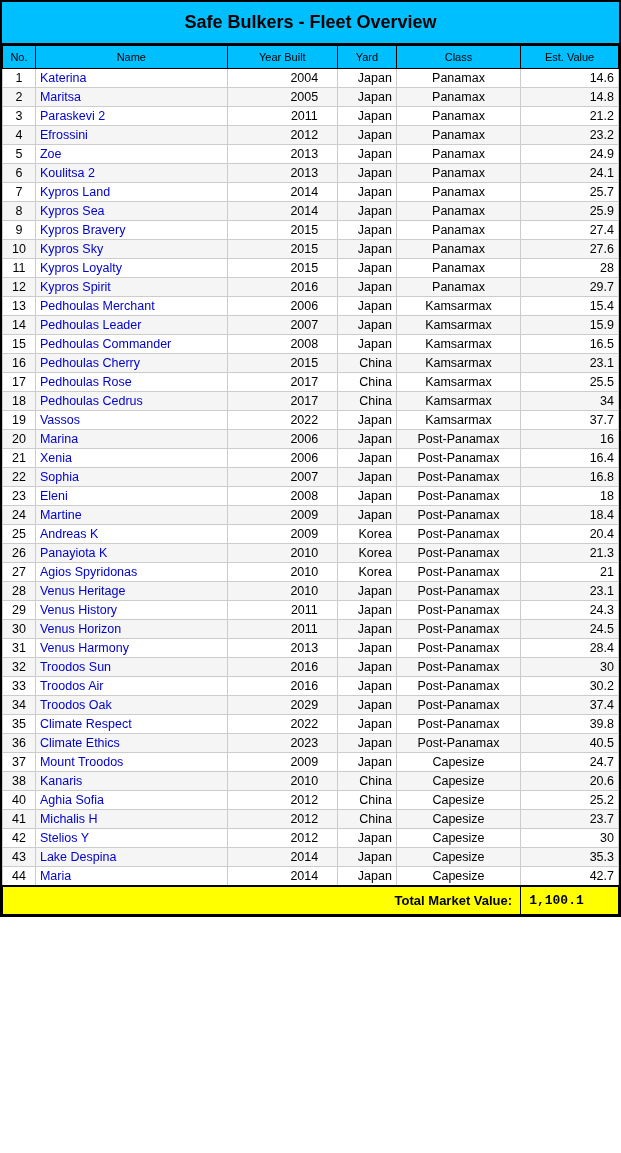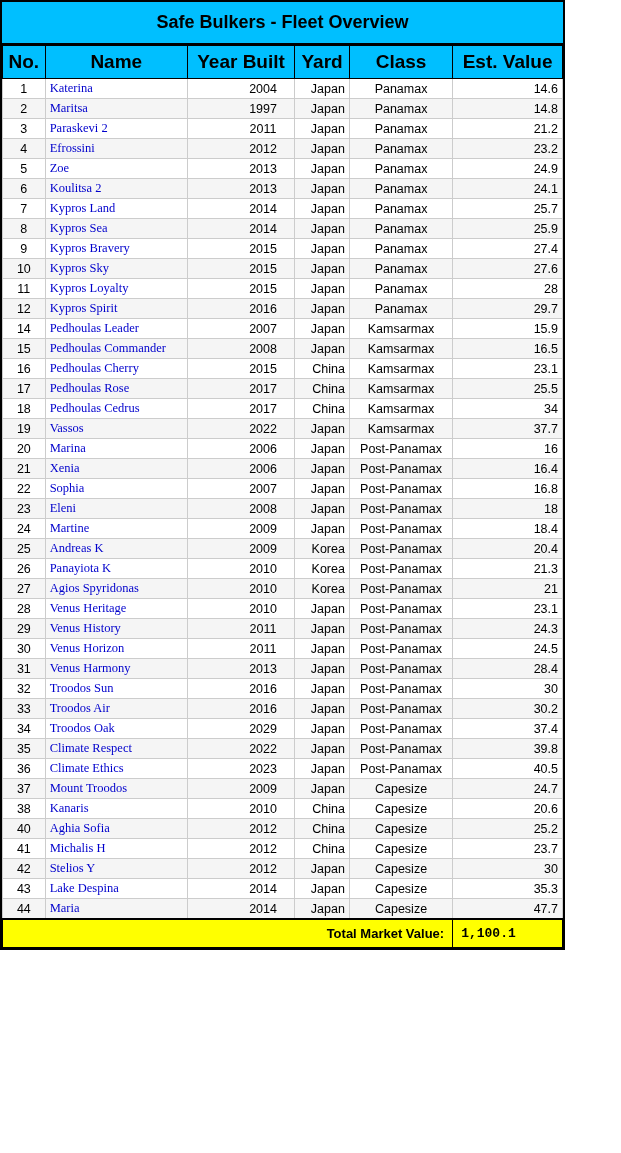--- a/index.html
+++ b/index.html
@@ -3,43 +3,43 @@
   <meta charset="utf-8">
   <style>
     * { margin: 0; padding: 0; box-sizing: border-box; }
     body {
       font-family: Arial, sans-serif;
       font-size: 13px;
       background: #fff;
       width: 621px;
     }
     .page-wrapper {
-      width: 565px;
+      width: 621px;
       border: 2px solid #000;
     }
     .title-bar {
       background: #00bfff;
       text-align: center;
       padding: 10px 4px;
       font-size: 18px;
       font-weight: bold;
       color: #000;
       border-bottom: 2px solid #000;
     }
     table {
       width: 100%;
       border-collapse: collapse;
     }
     thead tr th {
       background: #00bfff;
       border: 1px solid #000;
       text-align: center;
       padding: 5px 3px;
-      font-weight: bold;
-      font-size: 19px;
+      font-weight: normal;
+      font-size: 11px;
     }
     tbody tr td {
       border: 1px solid #ccc;
       padding: 2px 4px;
       font-size: 12.5px;
     }
     tbody tr td:first-child {
       text-align: center;
     }
     tbody tr td:nth-child(3) {
@@ -50,21 +50,20 @@
       text-align: right;
     }
     tbody tr td:nth-child(5) {
       text-align: center;
     }
     tbody tr td:nth-child(6) {
       text-align: right;
     }
     .name-cell {
       color: #0000cc;
-      font-family: Liberation Serif, serif;
     }
     tbody tr:nth-child(odd) {
       background: #fff;
     }
     tbody tr:nth-child(even) {
       background: #f5f5f5;
     }
     .footer-row {
       background: #ffff00;
       border-top: 2px solid #000;
@@ -104,21 +103,21 @@
           <td>1</td>
           <td class="name-cell">Katerina</td>
           <td>2004</td>
           <td>Japan</td>
           <td>Panamax</td>
           <td>14.6</td>
         </tr>
         <tr>
           <td>2</td>
           <td class="name-cell">Maritsa</td>
-          <td>1997</td>
+          <td>2005</td>
           <td>Japan</td>
           <td>Panamax</td>
           <td>14.8</td>
         </tr>
         <tr>
           <td>3</td>
           <td class="name-cell">Paraskevi 2</td>
           <td>2011</td>
           <td>Japan</td>
           <td>Panamax</td>
@@ -188,20 +187,28 @@
           <td>Panamax</td>
           <td>28</td>
         </tr>
         <tr>
           <td>12</td>
           <td class="name-cell">Kypros Spirit</td>
           <td>2016</td>
           <td>Japan</td>
           <td>Panamax</td>
           <td>29.7</td>
+        </tr>
+        <tr>
+          <td>13</td>
+          <td class="name-cell">Pedhoulas Merchant</td>
+          <td>2006</td>
+          <td>Japan</td>
+          <td>Kamsarmax</td>
+          <td>15.4</td>
         </tr>
         <tr>
           <td>14</td>
           <td class="name-cell">Pedhoulas Leader</td>
           <td>2007</td>
           <td>Japan</td>
           <td>Kamsarmax</td>
           <td>15.9</td>
         </tr>
         <tr>
@@ -427,21 +434,21 @@
           <td>Japan</td>
           <td>Capesize</td>
           <td>35.3</td>
         </tr>
         <tr>
           <td>44</td>
           <td class="name-cell">Maria</td>
           <td>2014</td>
           <td>Japan</td>
           <td>Capesize</td>
-          <td>47.7</td>
+          <td>42.7</td>
         </tr>
       </tbody>
     <tfoot>
       <tr class="footer-row">
         <td colspan="5" class="footer-label">Total  Market Value:</td>
         <td class="footer-value">1,100.1</td>
       </tr>
     </tfoot>
   </table>
 </div>

